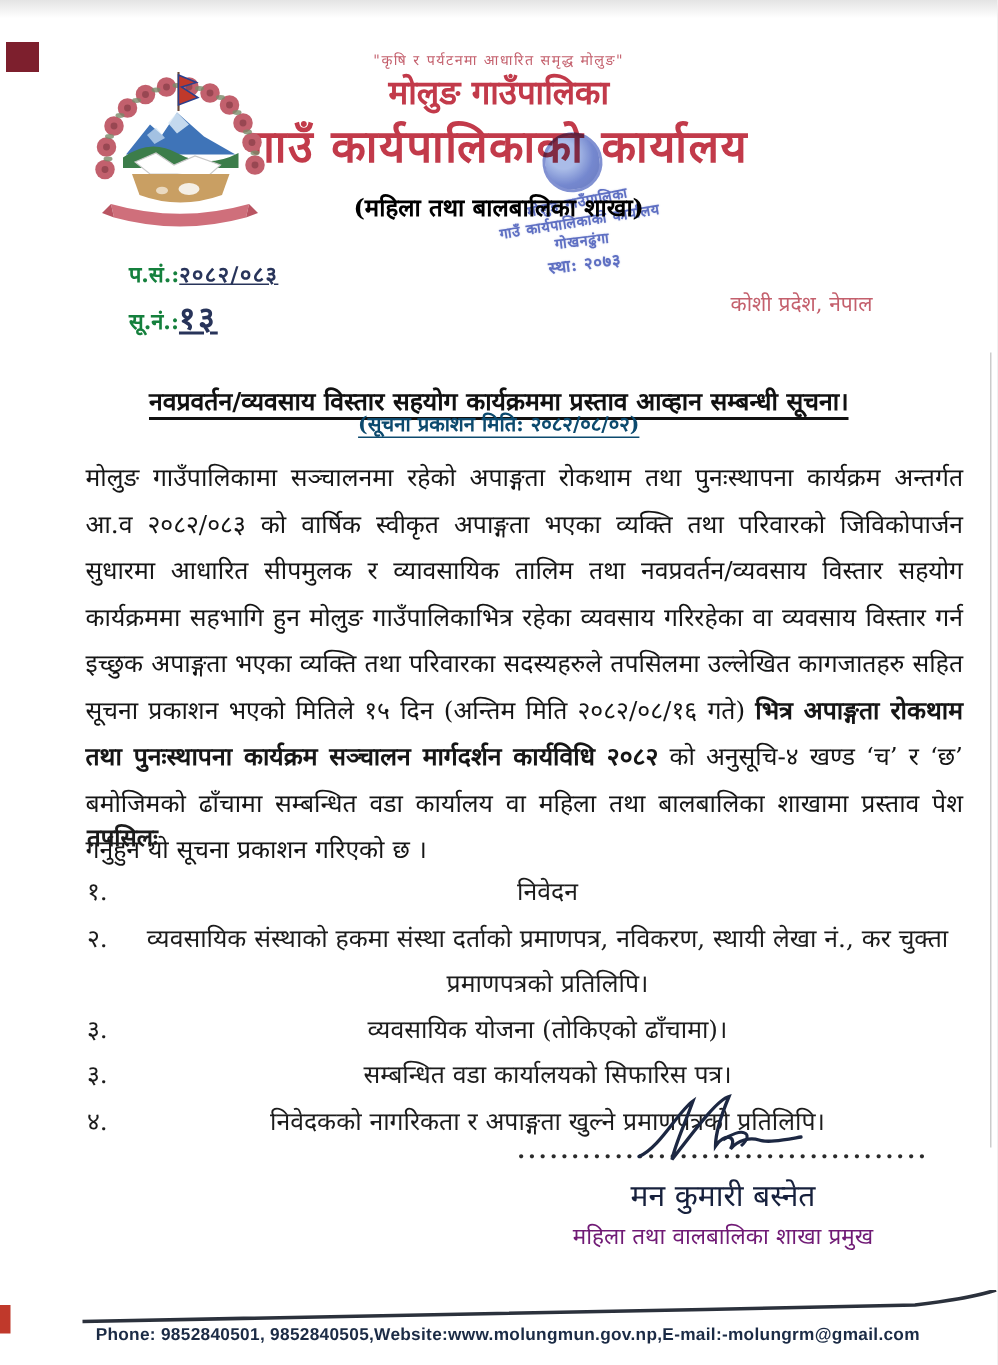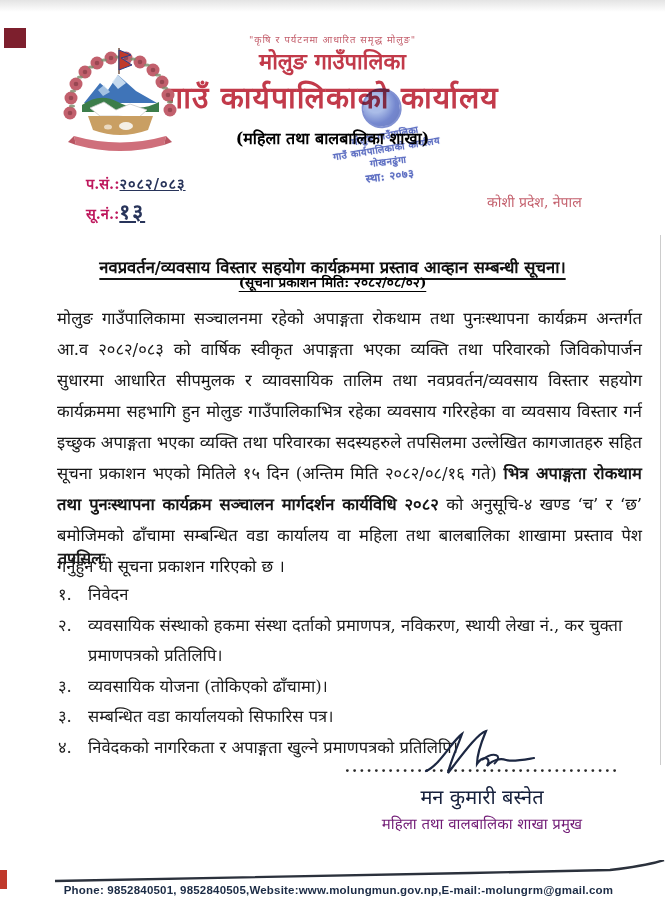--- a/index.html
+++ b/index.html
@@ -29,42 +29,42 @@
     background:radial-gradient(circle at 35% 35%, #8fa7e0 0 28%, #4a63c0 60%, #3a50a8);
     border:2px solid #5a6fc4;opacity:.9;}
   .stamp-line{font-size:9.5px;line-height:13px;font-weight:700;letter-spacing:.5px;
     text-shadow:0 0 1px rgba(66,86,184,.45);}
   .sl0{transform:rotate(-4deg);}
   .sl1{transform:rotate(-2deg);}
   .sl3{font-size:11px;margin-top:2px;}
 
   
   .refs{position:absolute;left:86px;top:170px;font-size:14.5px;line-height:27px;}
-  .ref-label{color:#be185d;font-weight:700;}
+  .ref-label{color:#15803d;font-weight:700;}
   .ink{color:#28345a;font-weight:700;letter-spacing:1px;text-decoration:underline;}
   .ink-big{font-size:21px;letter-spacing:2px;}
   .province{position:absolute;left:487px;top:192px;font-size:14px;color:#c4606d;}
 
   
   .title{position:absolute;top:255px;left:0;width:100%;text-align:center;margin:0;
     font-size:16.5px;font-weight:700;color:#111;
     text-decoration:underline;text-underline-offset:5px;text-decoration-thickness:1.5px;}
   .pubdate{position:absolute;top:273px;left:0;width:100%;text-align:center;margin:0;
-    font-size:13.5px;font-weight:700;color:#000000;
+    font-size:13.5px;font-weight:700;color:#0c4a6e;
     text-decoration:underline;text-underline-offset:4px;}
   .body-text{position:absolute;left:57px;top:303px;width:585px;margin:0;
     font-size:16.5px;line-height:31px;text-align:justify;color:#151515;}
   .bold{font-weight:700;}
 
   
   .tapasil-head{position:absolute;left:58px;top:547px;font-size:16px;font-weight:700;}
   .tapasil-list{position:absolute;left:58px;top:580px;width:584px;}
   .t-row{display:flex;font-size:16.5px;line-height:30.5px;}
   .t-mark{width:30px;flex:0 0 30px;}
-  .t-text{flex:1;}
+  .t-text{flex:1;text-align:center;}
 
   
   .sig{position:absolute;right:28px;top:757px;width:310px;text-align:center;}
   .sigline{position:relative;height:26px;}
   .dots{font-size:15px;letter-spacing:2px;color:#2a2a2a;font-weight:700;}
   .scribble{position:absolute;left:95px;top:-30px;}
   .signame{font-size:20px;line-height:28px;color:#16203c;}
   .sigtitle{font-size:15px;line-height:26px;color:#701a75;}
 
   

